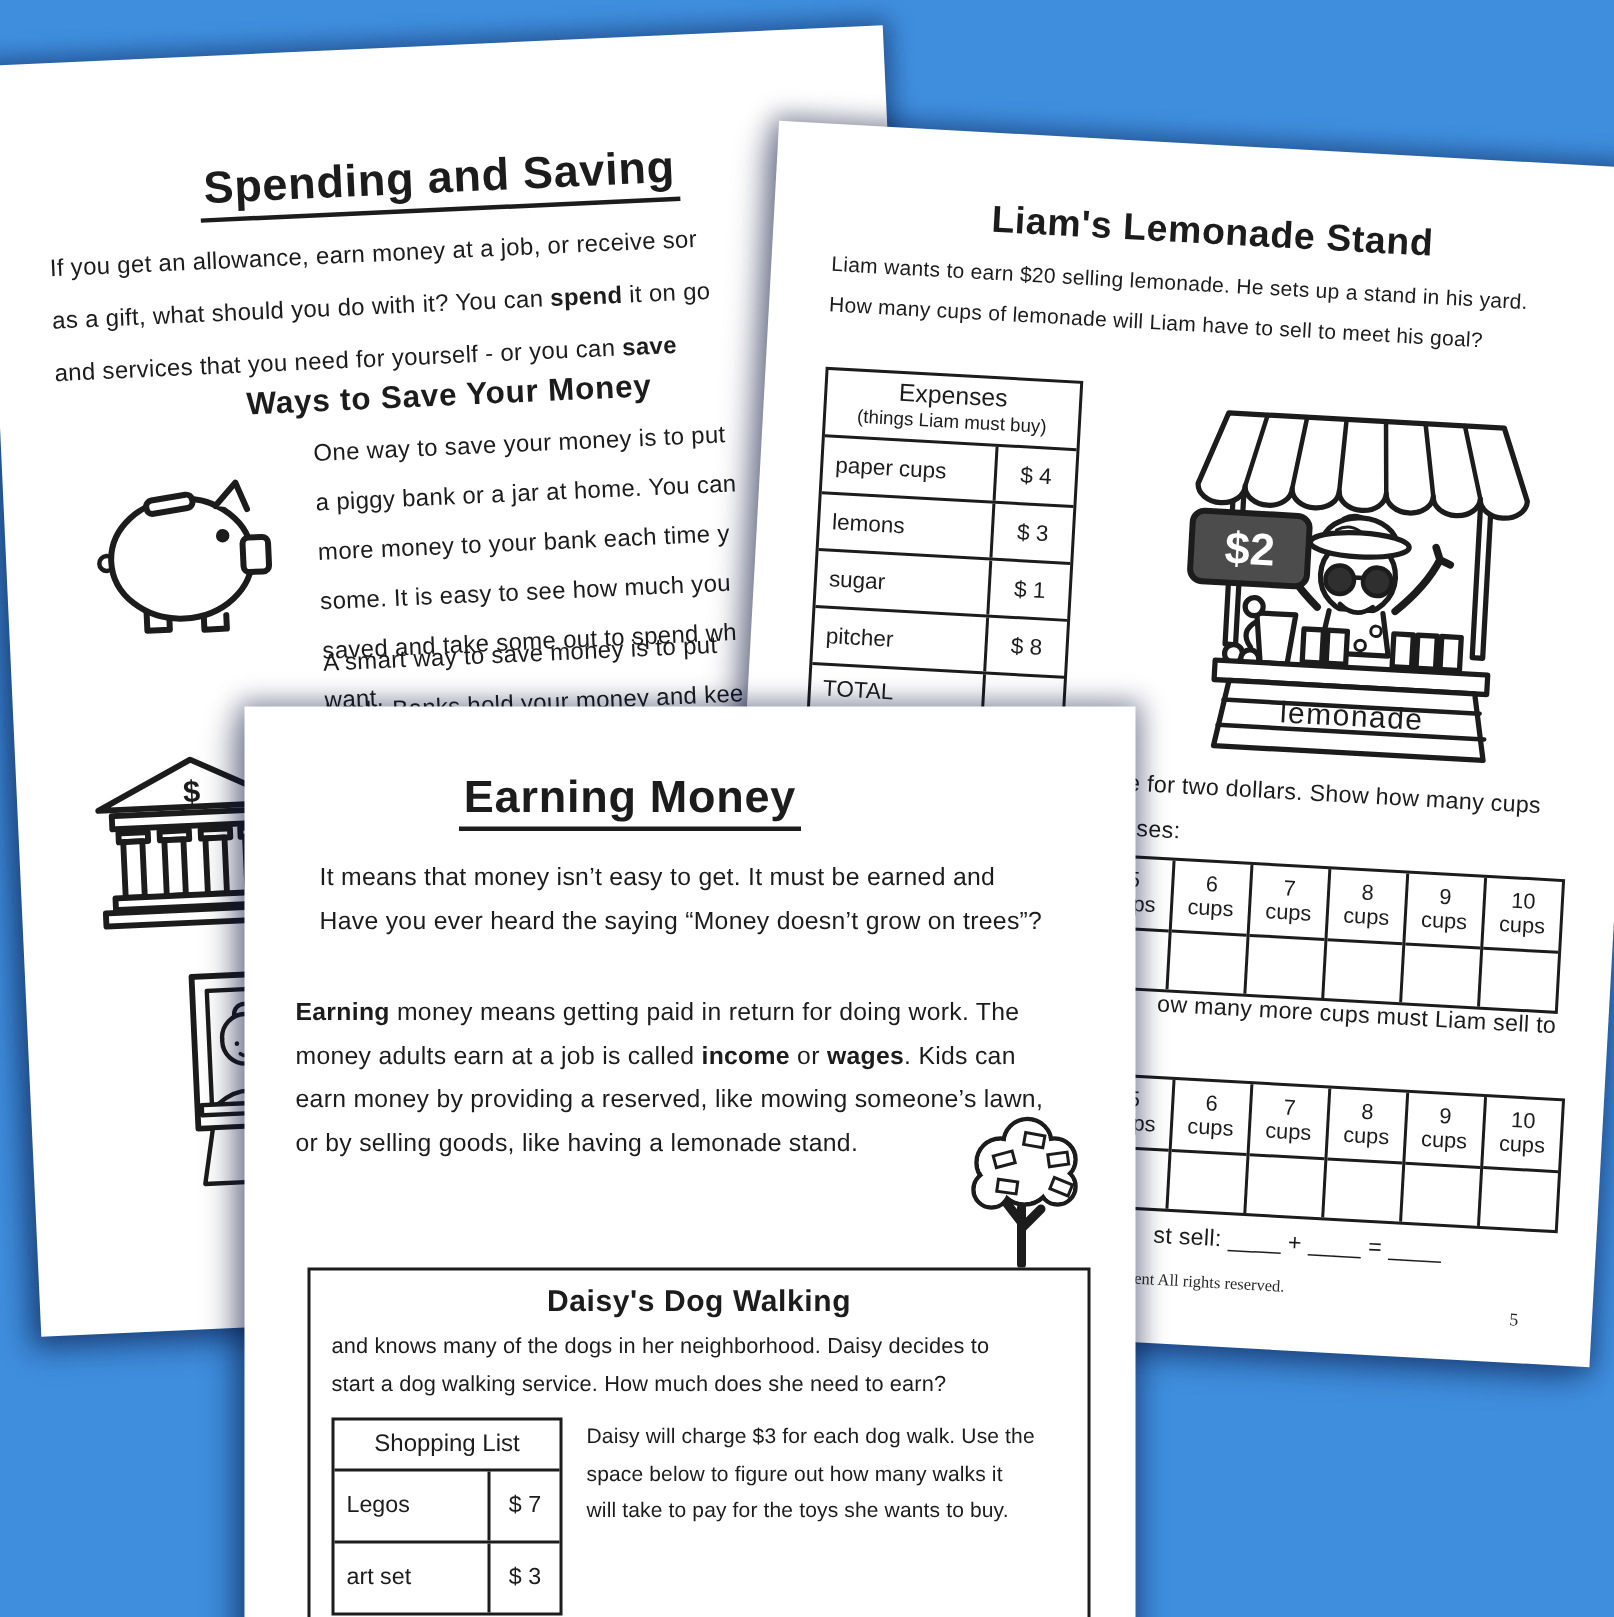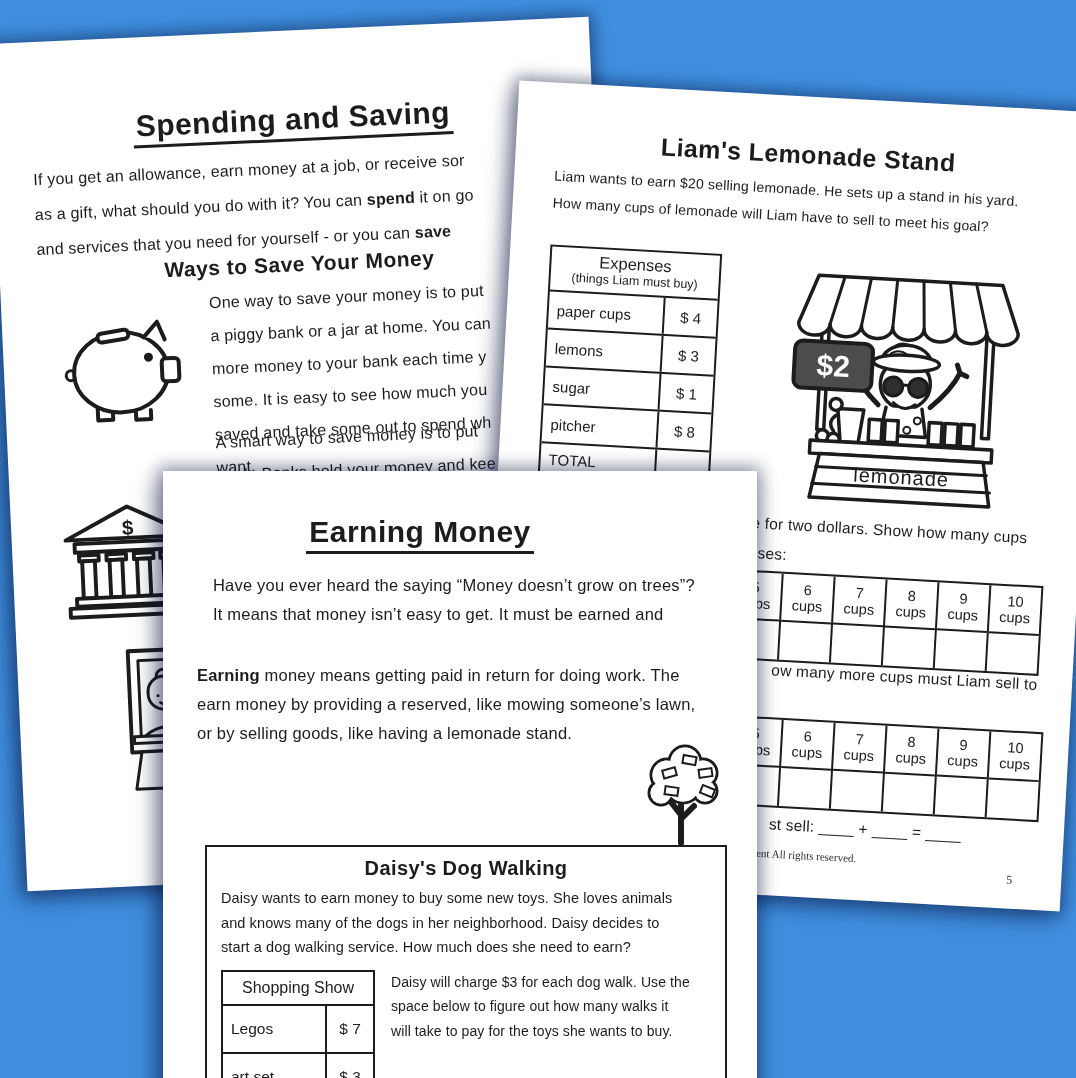--- a/index.html
+++ b/index.html
@@ -320,26 +320,27 @@
   <div class="abs lm-footer ln" style="left:266px;top:752px">resent All rights reserved.</div>
   <div class="abs lm-pageno" style="left:530px;top:764px">5</div>
 </div>
 
 <div class="page" id="page-earning">
   <div class="abs ws-title center" style="left:0;top:44px;width:514px">
     <span class="ul">Earning Money</span>
   </div>
 
   <div class="abs er-body" style="left:50px;top:100px">
+    <div class="ln">It means that money isn’t easy to get. It must be earned and</div>
     <div class="ln">Have you ever heard the saying “Money doesn’t grow on trees”?</div>
-    <div class="ln">It means that money isn’t easy to get. It must be earned and</div>
   </div>
 
   <div class="abs er-body" style="left:34px;top:190px">
     <div class="ln"><span class="b">Earning</span><span> money means getting paid in return for doing work. The</span></div>
+    <div class="ln"><span>money adults earn at a job is called </span><span class="b">income</span><span> or </span><span class="b">wages</span><span>. Kids can</span></div>
     <div class="ln">earn money by providing a reserved, like mowing someone’s lawn,</div>
     <div class="ln">or by selling goods, like having a lemonade stand.</div>
   </div>
 
 
   <svg class="abs" style="left:478px;top:268px" width="84" height="108" viewBox="0 0 84 108">
     <g stroke="#1c1c1c" stroke-width="3" fill="#fff">
       <circle cx="26" cy="36" r="16"></circle>
         <circle cx="44" cy="23" r="16"></circle>
         <circle cx="62" cy="34" r="14"></circle>
@@ -361,27 +362,26 @@
       <rect x="42" y="17" width="13" height="8" transform="rotate(10 48 21)"></rect>
       <rect x="58" y="30" width="13" height="8" transform="rotate(-8 64 34)"></rect>
       <rect x="24" y="48" width="13" height="8" transform="rotate(8 30 52)"></rect>
       <rect x="60" y="48" width="13" height="8" transform="rotate(22 66 52)"></rect>
     </g>
   </svg>
 
   <div class="abs daisy-box" style="left:42px;top:374px;width:490px;height:330px">
     <div class="daisy-title">Daisy's Dog Walking</div>
     <div class="daisy-intro">
-      <div class="ln">Daisy wants to earn money to buy some new toys. She loves animals</div>
       <div class="ln">and knows many of the dogs in her neighborhood. Daisy decides to</div>
       <div class="ln">start a dog walking service. How much does she need to earn?</div>
     </div>
     <div class="daisy-row">
       <div class="shop-table">
-        <div class="shop-head">Shopping Show</div>
+        <div class="shop-head">Shopping List</div>
         <div class="shop-row">
           <div class="shop-item">Legos</div>
           <div class="shop-cost">$ 7</div>
         </div>
         <div class="shop-row">
           <div class="shop-item">art set</div>
           <div class="shop-cost">$ 3</div>
         </div>
       </div>
       <div class="daisy-side">

